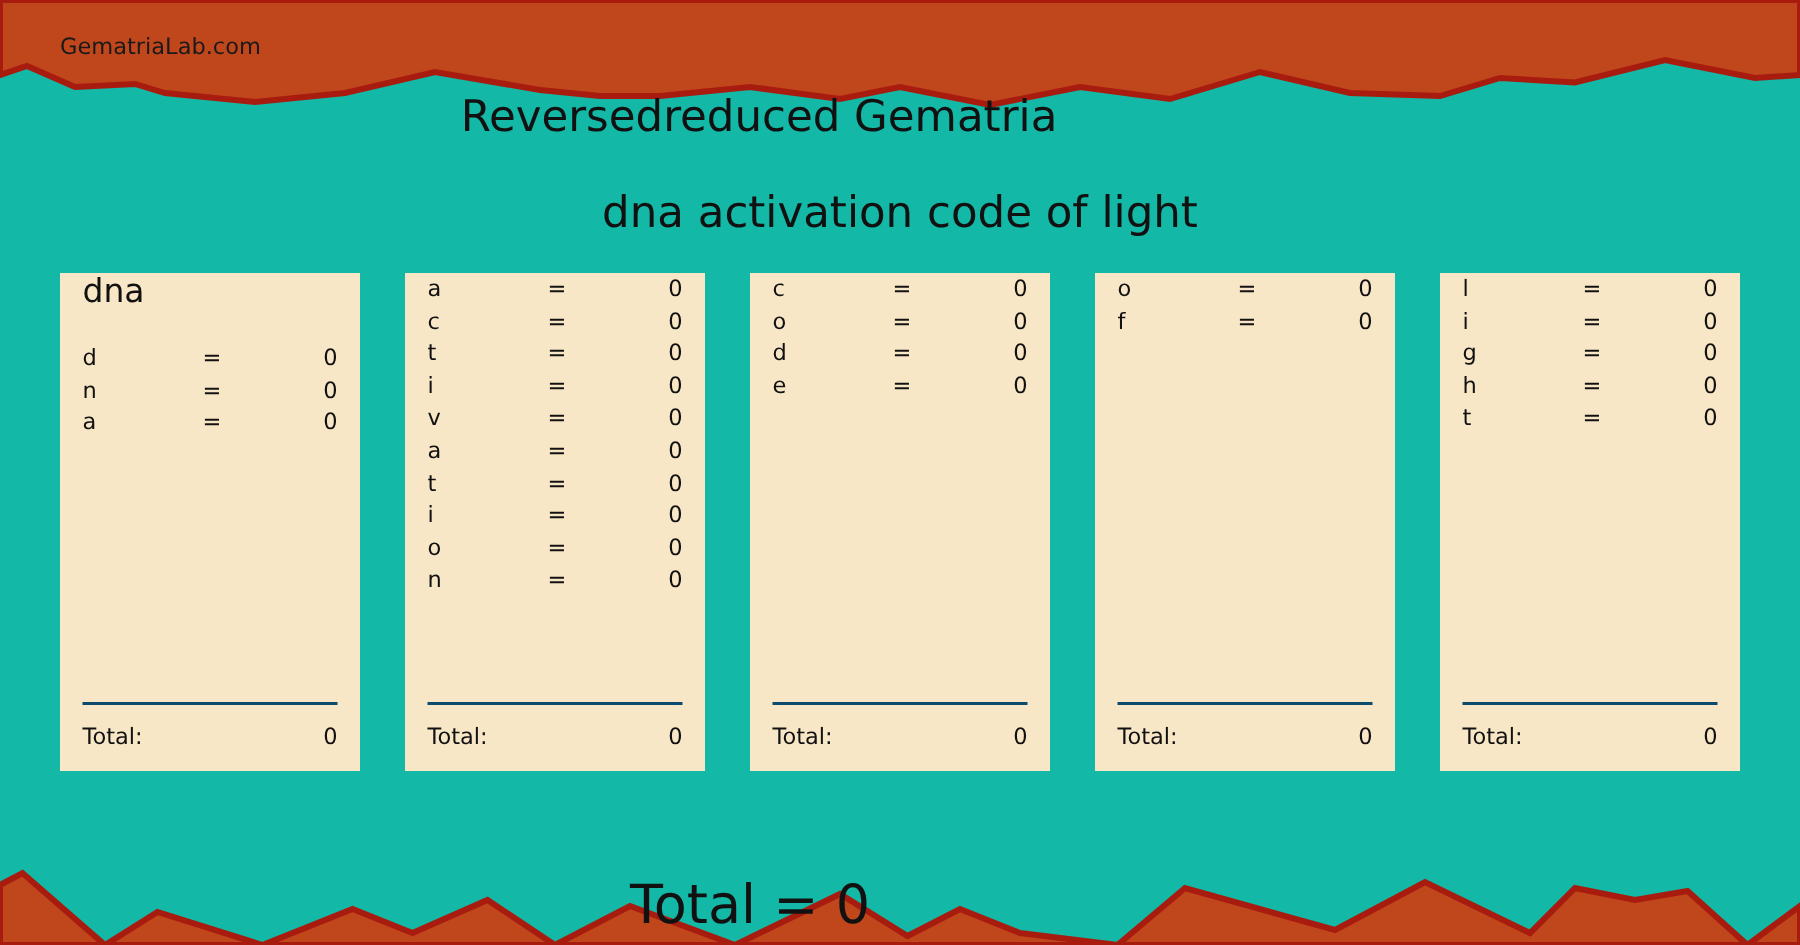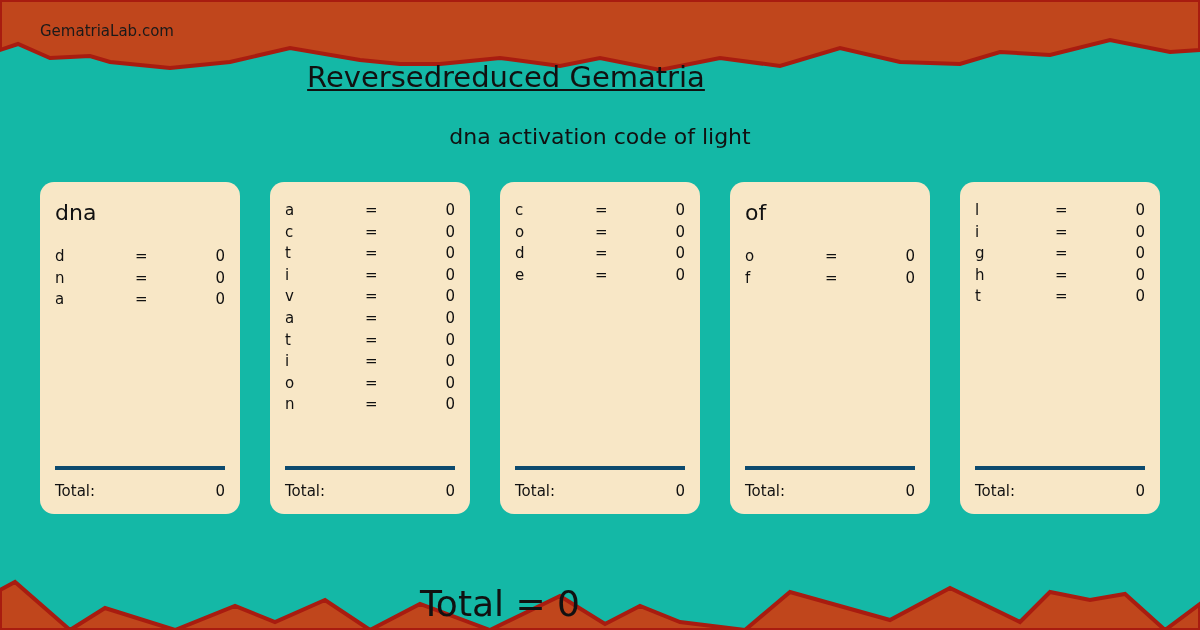--- a/index.html
+++ b/index.html
@@ -2,29 +2,29 @@
 <html><head>
 <meta charset="utf-8">
 <style>
   html, body { margin:0; padding:0; }
   body { width:1200px; height:630px; overflow:hidden; font-family:"DejaVu Sans", sans-serif; }
   .page { position:relative; width:1200px; height:630px; background:#14b8a6; overflow:hidden; }
   .bg-top, .bg-bottom { position:absolute; left:0; width:1200px; }
   .bg-top { top:0; height:80px; }
   .bg-bottom { bottom:0; height:80px; }
   .site { position:absolute; left:40px; top:22px; font-size:15px; color:#1a1a1a; }
-  .title { position:absolute; left:0; width:1012px; top:60px; text-align:center; font-size:29px; color:#111;text-decoration:underline; }
-  .phrase { position:absolute; left:0; width:1200px; top:124px; text-align:center; font-size:22px; color:#111; }
-  .card { position:absolute; top:182px; width:200px; height:332px; background:#f8e7c6; border-radius:14px; box-sizing:border-box; padding:18px 15px; }
+  .title { position:absolute; left:0; width:1012px; top:60px; text-align:center; font-size:29px; color:#111; }
+  .phrase { position:absolute; left:0; width:1200px; top:124px; text-align:center; font-size:29px; color:#111; }
+  .card { position:absolute; top:182px; width:200px; height:332px; background:#f8e7c6; border-radius:0; box-sizing:border-box; padding:0 15px; }
   .card h2 { margin:0; font-weight:normal; font-size:22px; color:#111; height:46px; }
   .row { display:flex; font-size:15px; height:21.6px; line-height:21.6px; color:#111; }
   .row .l { width:80px; }
   .row .e { flex:1; text-align:left; }
   .row .v { width:30px; text-align:right; }
-  .tot { position:absolute; left:15px; right:15px; bottom:14px; border-top:4px solid #0c4a6e; padding-top:12px; display:flex; justify-content:space-between; font-size:15px; color:#111; }
+  .tot { position:absolute; left:15px; right:15px; bottom:14px; border-top:2px solid #0c4a6e; padding-top:12px; display:flex; justify-content:space-between; font-size:15px; color:#111; }
   .grand { position:absolute; left:0; width:1000px; top:583px; text-align:center; font-size:36px; color:#111; }
 </style>
 </head>
 <body>
 
 <div class="page">
   <svg class="bg-top" viewBox="0 0 1200 80" preserveAspectRatio="none">
     <path d="M0,0 H1200 V50 L1170,52 L1110,40 L1050,55 L1000,52 L960,64 L900,62 L840,48 L780,66 L720,58 L660,70 L600,58 L560,66 L500,58 L440,64 L400,64 L360,60 L290,48 L230,62 L170,68 L110,62 L90,56 L50,58 L18,44 L0,50 Z" fill="#c0461c" stroke="#a81c10" stroke-width="4"></path>
   </svg>
   <svg class="bg-bottom" viewBox="0 0 1200 80" preserveAspectRatio="none">
@@ -136,21 +136,20 @@
         <span class="e">=</span>
         <span class="v">0</span>
       </div>
     <div class="tot">
         <span>Total:</span>
         <span>0</span>
       </div>
   </div>
 
   <div class="card" style="left:730px">
-    <h2>of</h2>
     <div class="row">
         <span class="l">o</span>
         <span class="e">=</span>
         <span class="v">0</span>
       </div>
     <div class="row">
         <span class="l">f</span>
         <span class="e">=</span>
         <span class="v">0</span>
       </div>

